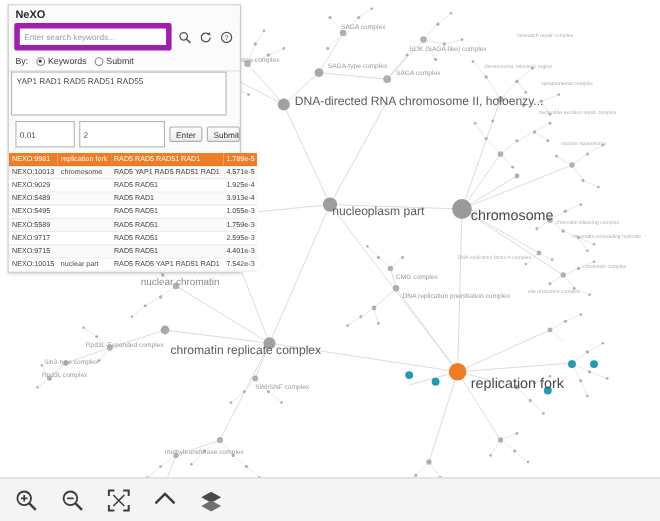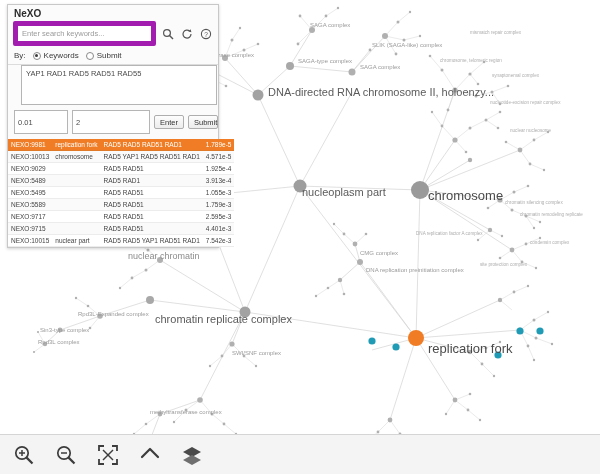--- a/index.html
+++ b/index.html
@@ -103,21 +103,21 @@
   }
   #term-enrichment-label {
     padding: 4px 6px 3px 6px;
     font-size: 8.5px;
     color: #333;
   }
   #term-textarea {
     display: block;
     width: 196px;
     height: 40px;
-    margin: 0 6px 5px 13px;
+    margin: 0 6px 5px 2px;
     border: 1px solid #b5b5b5;
     background: #fff;
     font-size: 7.5px;
     font-family: "Liberation Sans", sans-serif;
     color: #4a4a4a;
     padding: 3px 4px;
     resize: none;
     box-sizing: border-box;
   }
   .form-row {

